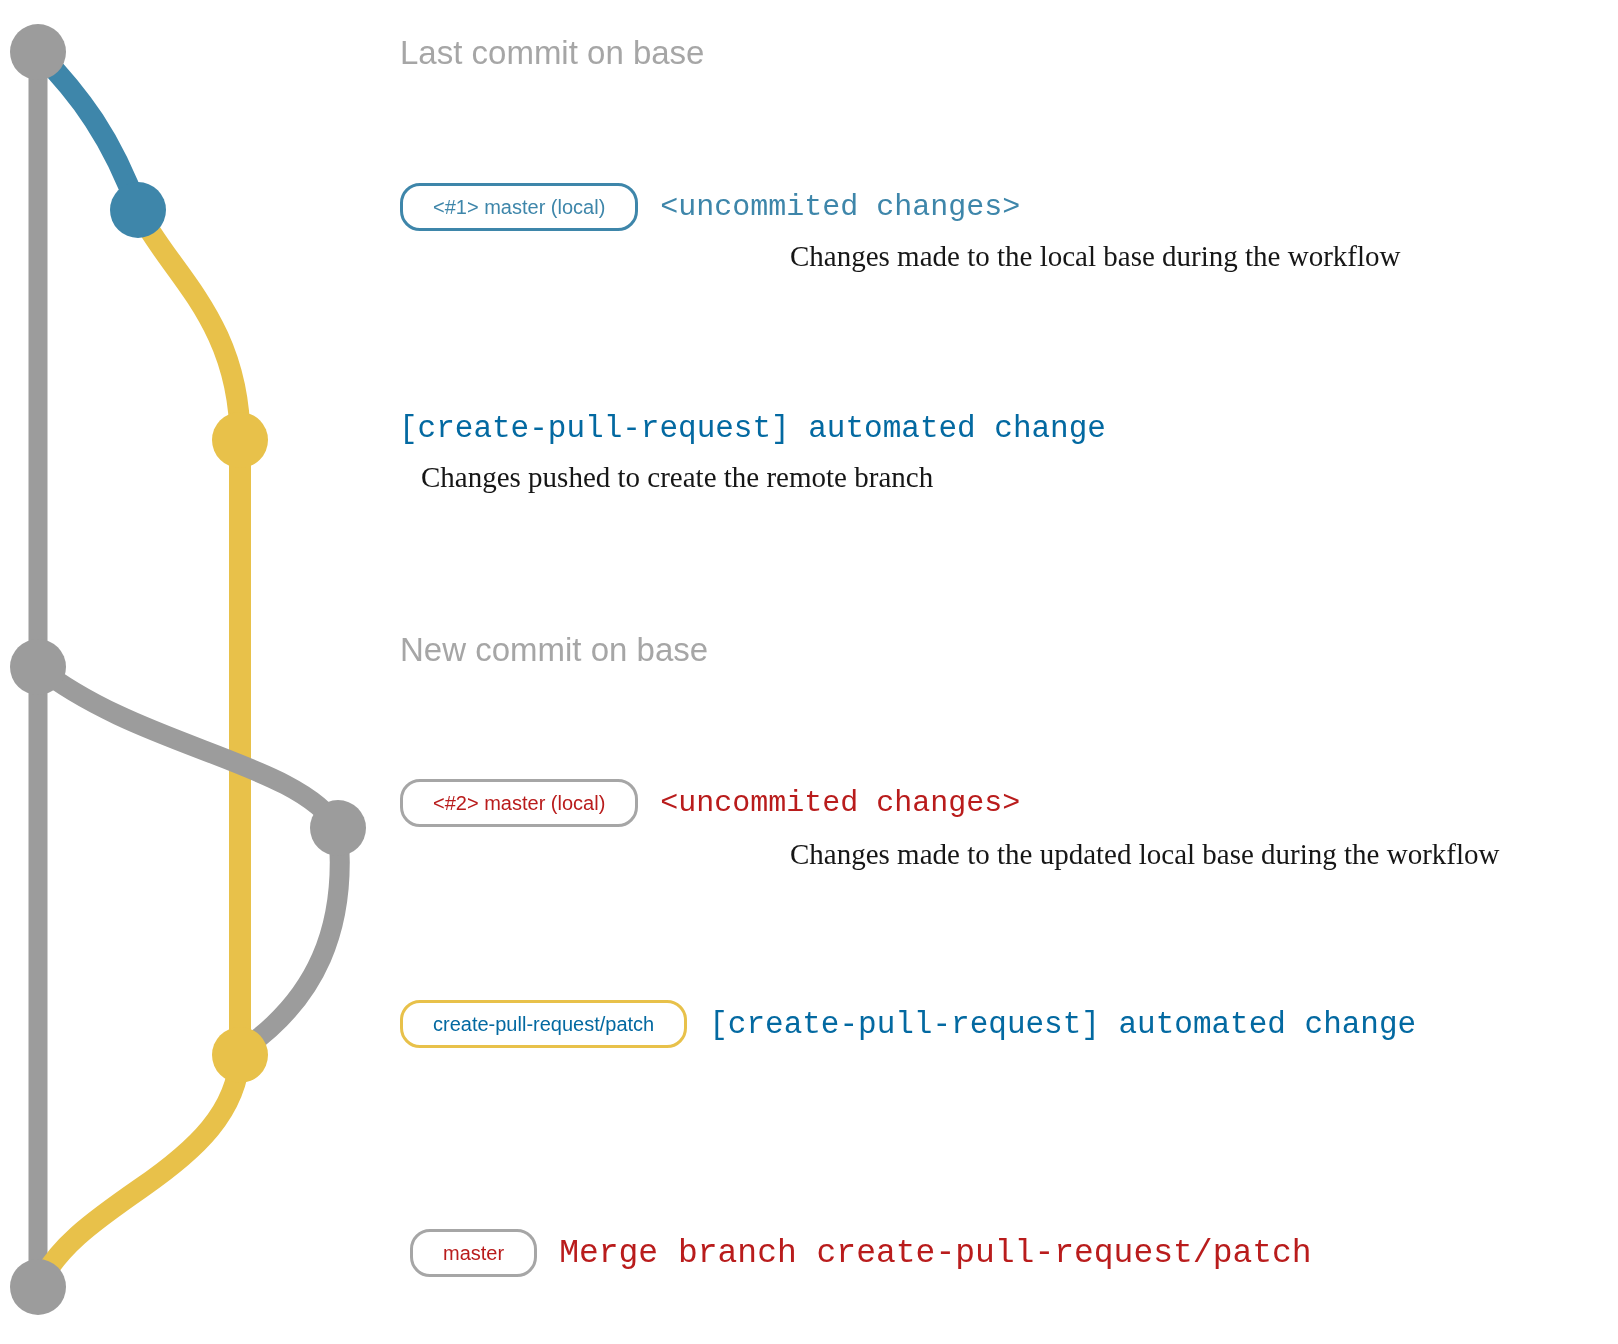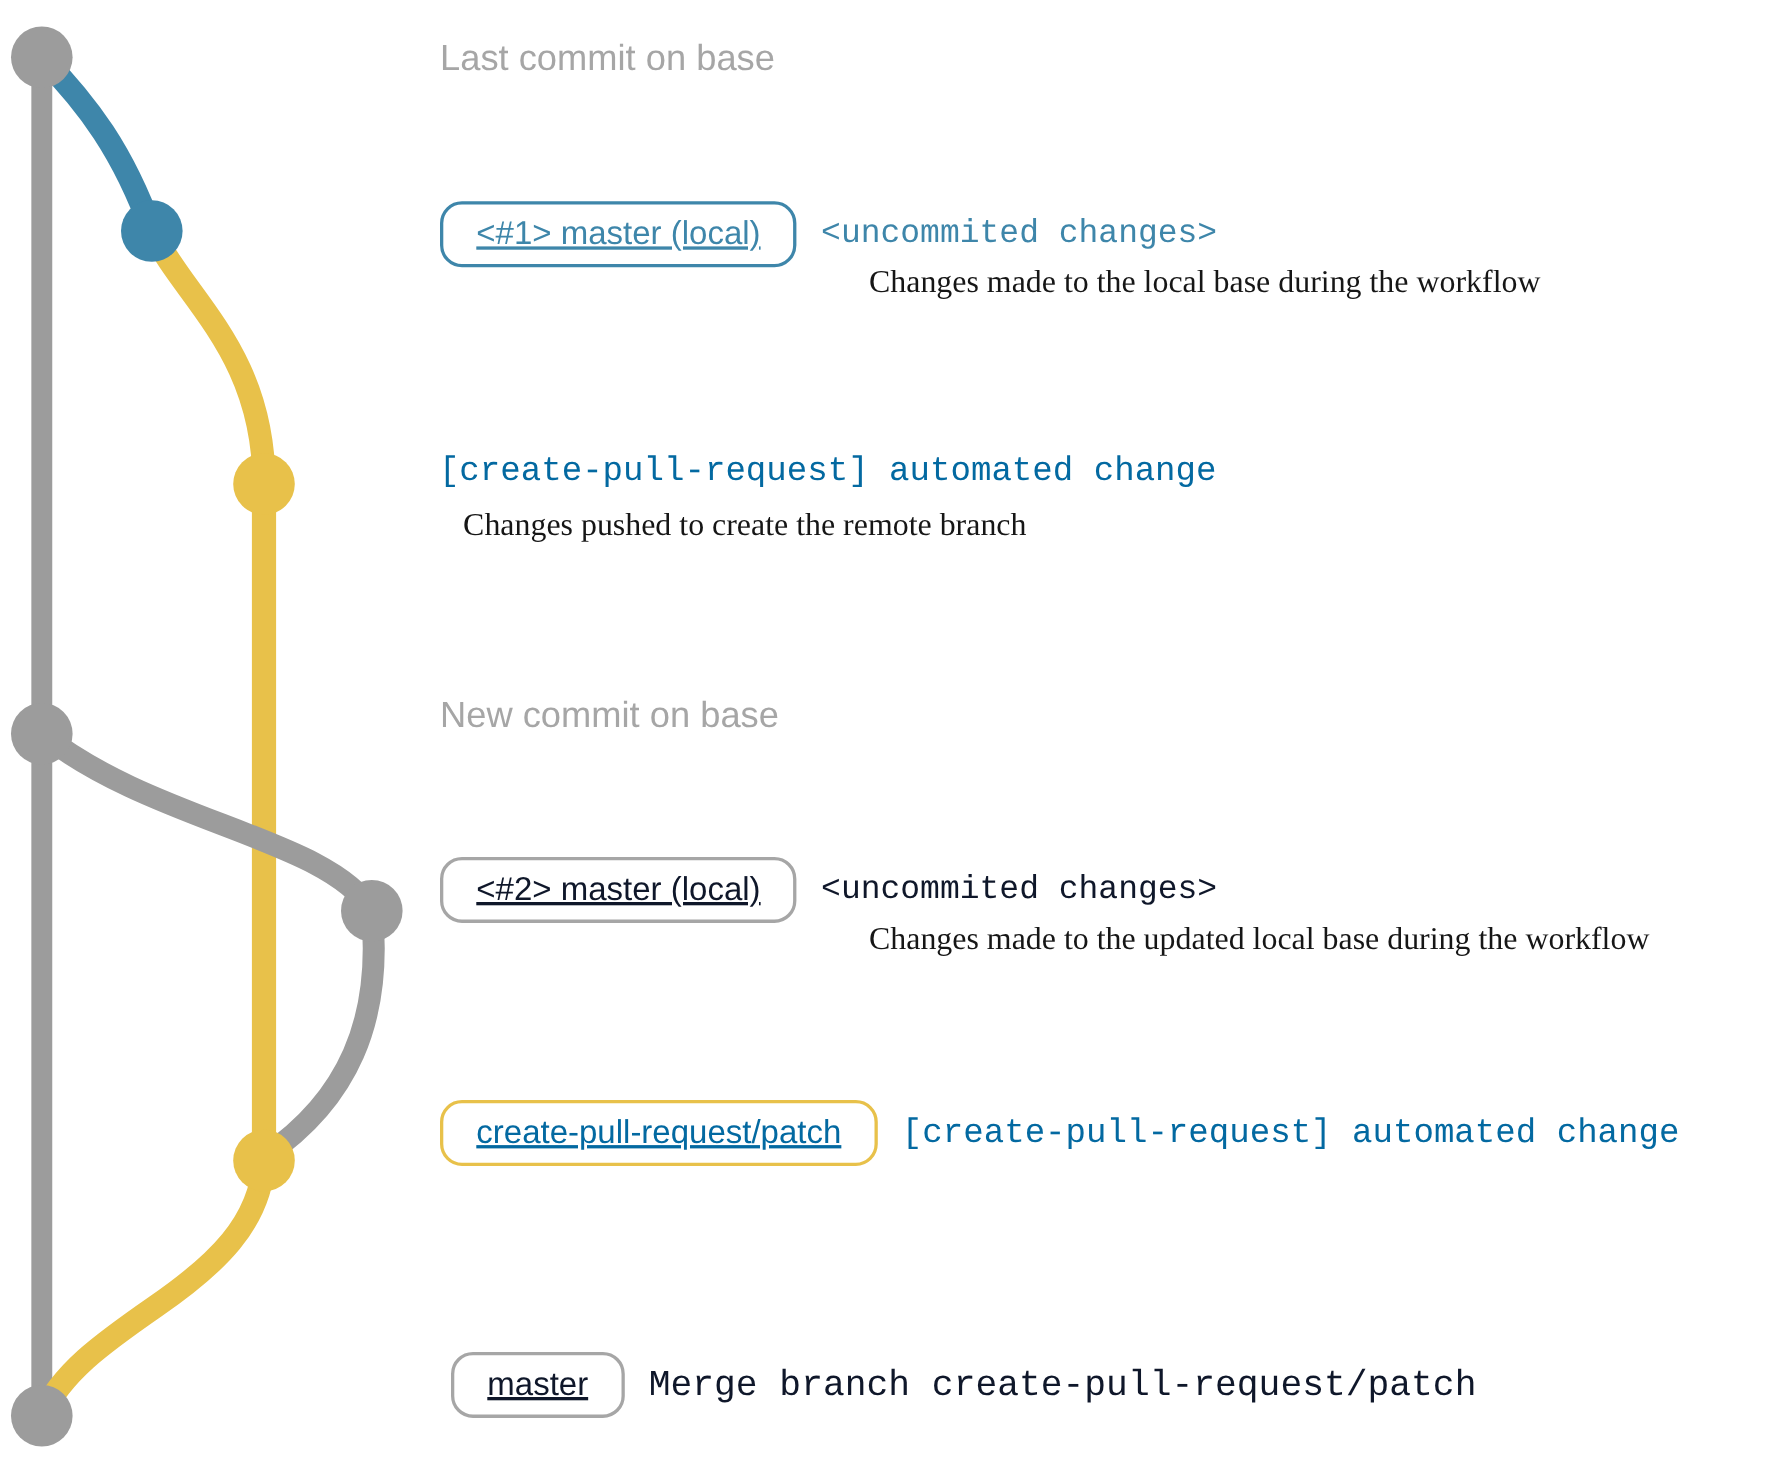--- a/index.html
+++ b/index.html
@@ -25,37 +25,36 @@
     gap:22px;
     white-space:nowrap;
   }
   .pill{
     display:inline-flex;
     align-items:center;
     justify-content:center;
     border:3px solid;
     border-radius:20px;
     padding:9px 30px;
-    font-size:30px;
+    font-size:20px;
     line-height:1.2;
     white-space:nowrap;
     background:#ffffff;
-    text-decoration:underline;
   }
   .side{font-size:30px;white-space:nowrap;font-family:Liberation Mono, monospace;}
   .note{
     position:absolute;
     font-family:"Liberation Serif", serif;
     font-size:29px;
     color:#161616;
     white-space:nowrap;
   }
   .c-blue{color:#3e86aa;border-color:#3e86aa;}
   .c-yellow{color:#0369a1;border-color:#e8c14a;}
-  .c-gray{color:#0f172a;border-color:#a6a6a6;}
+  .c-gray{color:#b91c1c;border-color:#a6a6a6;}
 </style>
 </head>
 <body>
 
 <div class="canvas">
 
   <svg class="graph" width="420" height="1344" viewBox="0 0 420 1344">
 
     <path d="M 38 52 L 38 1287" stroke="#9c9c9c" stroke-width="19" fill="none"></path>
 

